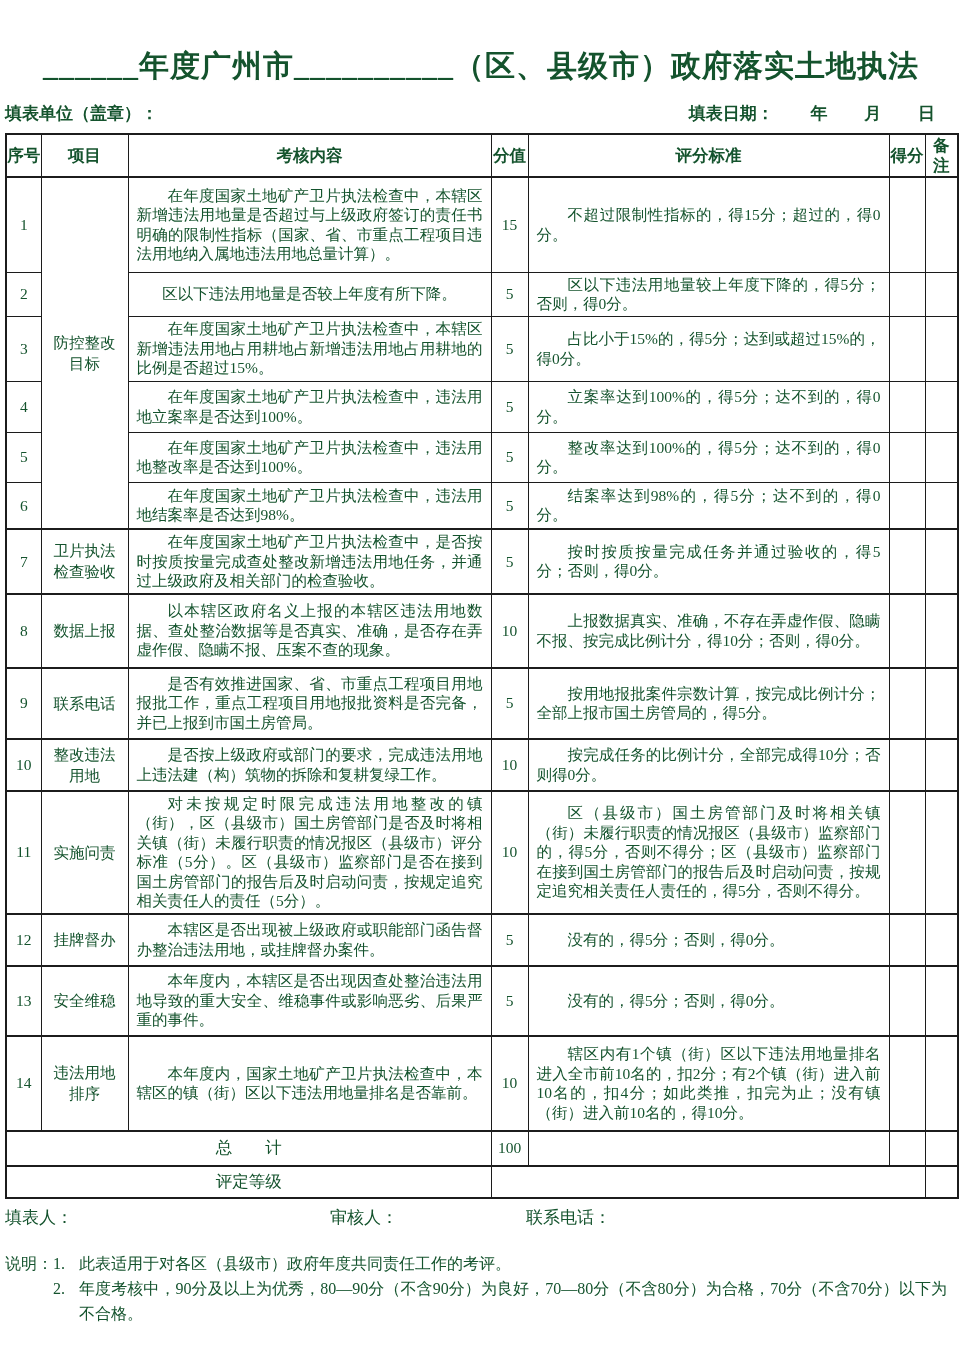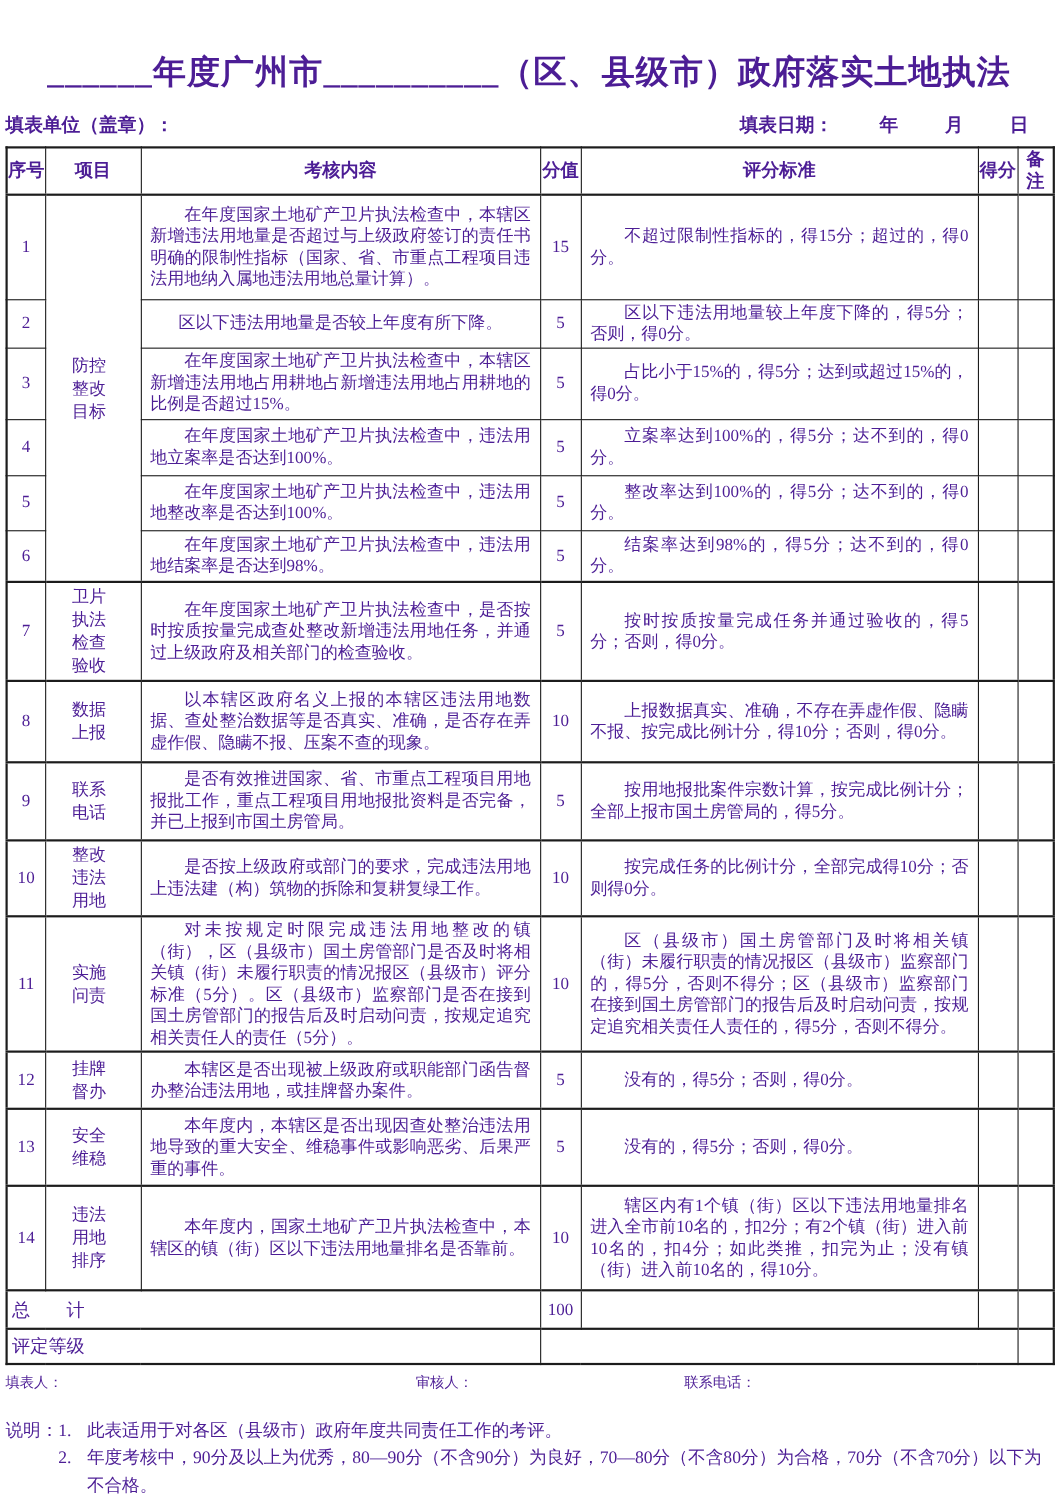--- a/index.html
+++ b/index.html
@@ -1,43 +1,43 @@
 <!DOCTYPE html>
 <html><head>
 <meta charset="utf-8">
 <style>
   html,body{margin:0;padding:0;background:#e8e8e8;}
   .page{
     width:962px;height:1362px;background:#ffffff;margin:0 auto;
-    font-family:"Liberation Serif","DejaVu Serif",serif;color:#4c1d95;
+    font-family:"Liberation Serif","DejaVu Serif",serif;color:#14532d;
     box-sizing:border-box;padding:46px 5px 0 5px;position:relative;overflow:hidden;
   }
   
   .title{ text-align:center; font-weight:bold; font-size:30px; line-height:40px; letter-spacing:1px; }
   
   .meta-row{ display:flex; align-items:center; margin-top:16px; margin-bottom:8px;
-    font-size:17px; font-weight:bold; font-family:Liberation Mono, monospace; }
+    font-size:17px; font-weight:bold; font-family:Liberation Sans, sans-serif; }
   .meta-right{ margin-left:auto; padding-right:22px; }
   .meta-right .ymd{ margin-left:32px; }
   
   table.main{ border-collapse:collapse; table-layout:fixed; width:952px; border:2.6px solid #1c1c1c; }
   td,th{ border:1.6px solid #1c1c1c; vertical-align:middle; box-sizing:border-box;
          font-size:15.5px; line-height:19.5px; padding:2px 4px; overflow:hidden; }
   thead th{ font-weight:bold; font-size:16.5px; text-align:center; height:30px; padding:1px 0;
             font-family:"Liberation Sans","DejaVu Sans",sans-serif; }
   tr.thick td{ border-top-width:2.4px; }
   tr.thin  td{ border-top-width:1px; }
   .c-no{ text-align:center; }
-  .c-cat{ text-align:left; padding:2px 24px; line-height:21px; }
+  .c-cat{ text-align:center; padding:2px 8px; line-height:21px; }
   .c-content,.c-standard{ padding:2px 8px; }
   .para{ text-indent:2em; text-align:justify; }
   .center-text{ text-align:center; text-indent:0; }
-  .merge-label{ text-align:left; font-size:16.5px; }
-  
-  .signers{ display:flex; margin-top:7px; font-size:13px; padding-left:0;gap:48px; }
+  .merge-label{ text-align:center; font-size:16.5px; }
+  
+  .signers{ display:flex; margin-top:7px; font-size:17px; padding-left:0; }
   .signers .s1{ width:325px; }
   .signers .s2{ width:196px; }
   .notes{ display:flex; margin-top:22px; font-size:16px; line-height:25px; }
   .notes-label{ width:48px; flex:none; }
   .notes-items{ flex:1; padding-right:10px; }
   .note-item{ display:flex; }
   .note-no{ width:26px; flex:none; }
   .note-text{ flex:1; text-align:justify; }
 </style>
 </head>

